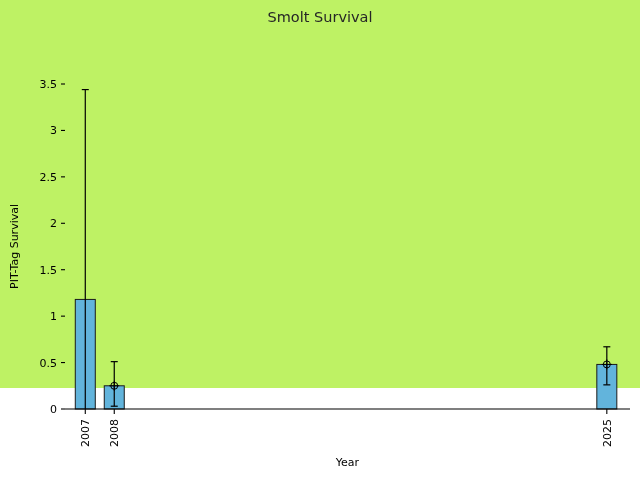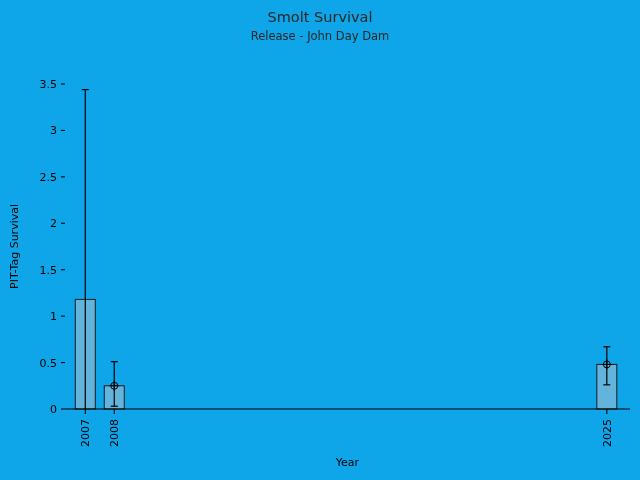--- a/index.html
+++ b/index.html
@@ -10,22 +10,22 @@
   body {
     width: 640px;
     height: 480px;
     font-family: "DejaVu Sans", sans-serif;
     color: #000000;
     overflow: hidden;
   }
   #figure {
     position: relative;
     width: 640px;
-    height: 480px;
-    background: #0ea5e9;
+    height: 388px;
+    background: #bef264;
   }
   .title-block {
     position: absolute;
     left: 0;
     top: 10px;
     width: 640px;
     text-align: center;
     line-height: 1.0;
   }
   .chart-title {
@@ -79,21 +79,20 @@
     fill: none;
   }
 </style>
 </head>
 <body>
 
 <div id="figure">
 
   <div class="title-block">
     <span class="chart-title">Smolt Survival</span>
-    <span class="chart-subtitle">Release - John Day Dam</span>
   </div>
 
   <svg class="plot" width="640" height="480">
     <g id="y-ticks-group">
         <line x1="61" y1="409" x2="65" y2="409" class="tick-mark"></line>
         <text x="57" y="413" text-anchor="end" class="tick-label">0</text>
         <line x1="61" y1="362.57142857142856" x2="65" y2="362.57142857142856" class="tick-mark"></line>
         <text x="57" y="366.57142857142856" text-anchor="end" class="tick-label">0.5</text>
         <line x1="61" y1="316.1428571428571" x2="65" y2="316.1428571428571" class="tick-mark"></line>
         <text x="57" y="320.1428571428571" text-anchor="end" class="tick-label">1</text>

